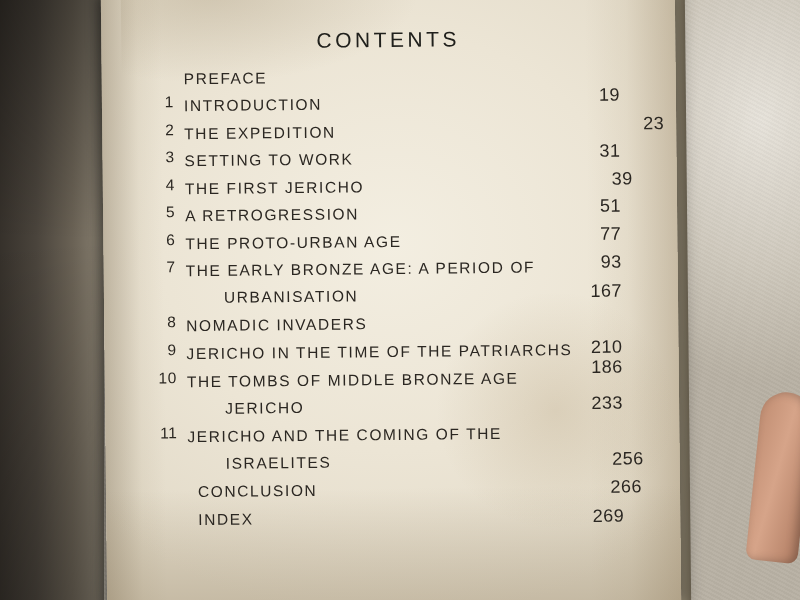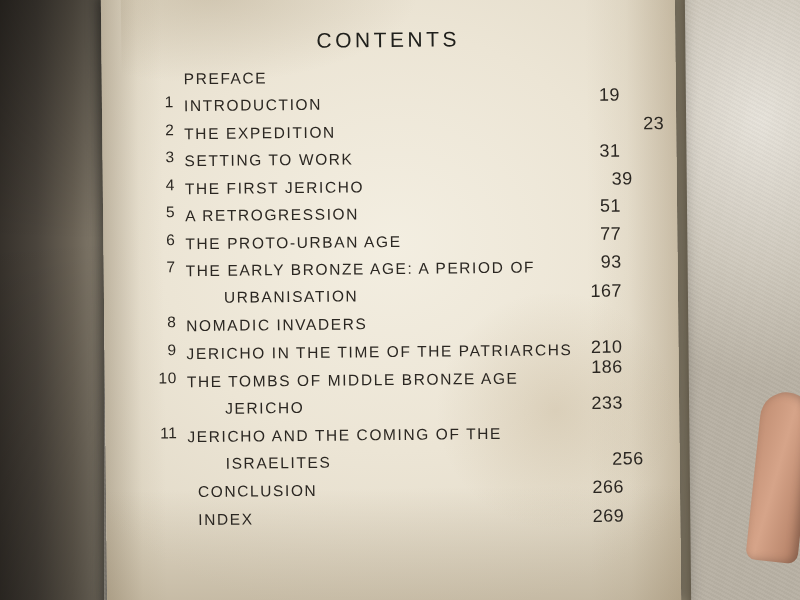--- a/index.html
+++ b/index.html
@@ -258,21 +258,21 @@
 
       <div class="row" style="position:absolute; top:413px; left:0; width:574px;">
         <span class="num"></span>
         <span class="label" style="left:92px;"><span>CONCLUSION</span></span>
         <span class="page-no" style="top:-26px;margin-left:20px;">256</span>
       </div>
 
       <div class="row" style="position:absolute; top:441px; left:0; width:574px;">
         <span class="num"></span>
         <span class="label" style="left:92px;"><span>INDEX</span></span>
-        <span class="page-no" style="top:-26px;">266</span>
+        <span class="page-no" style="top:-26px;margin-left:18px;">266</span>
       </div>
 
       <div class="row" style="position:absolute; top:469px; left:0; width:574px;">
         <span class="num"></span>
         <span class="label" style="left:92px;"><span></span></span>
         <span class="page-no" style="top:-25px;">269</span>
       </div>
 
     </div>
   </div>

